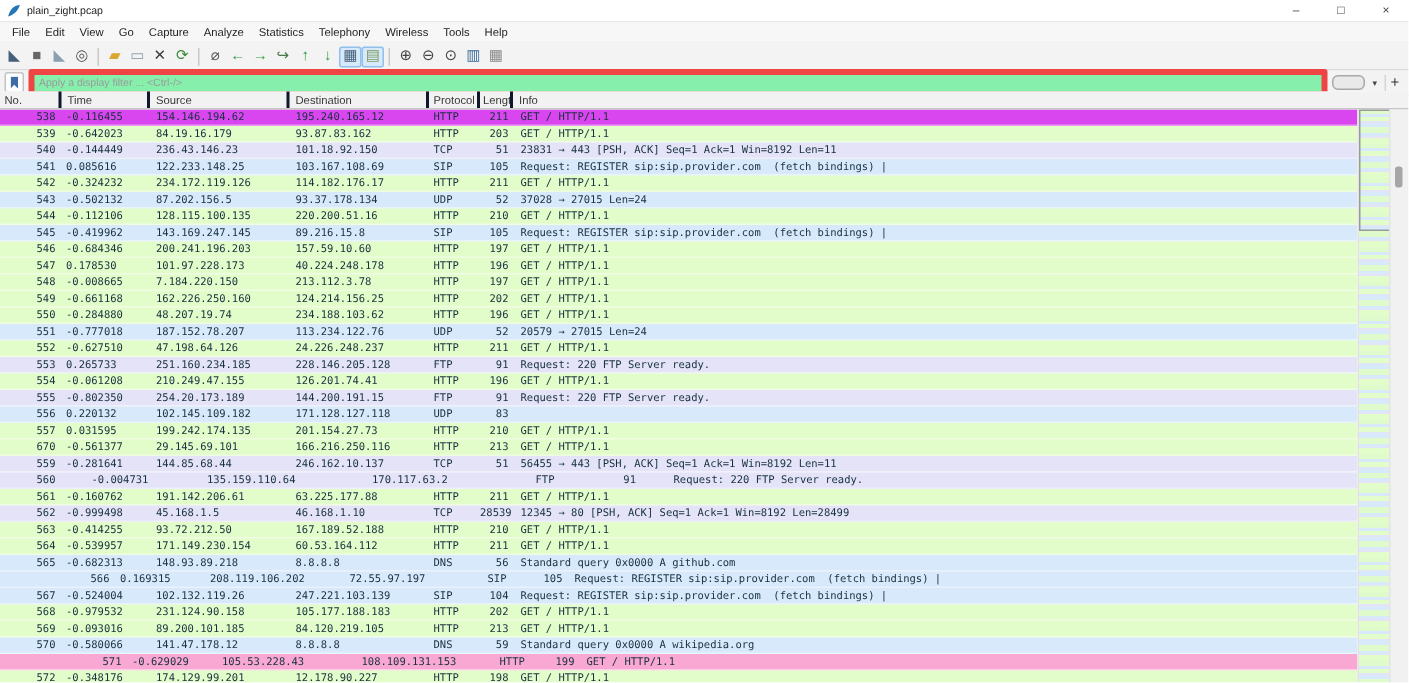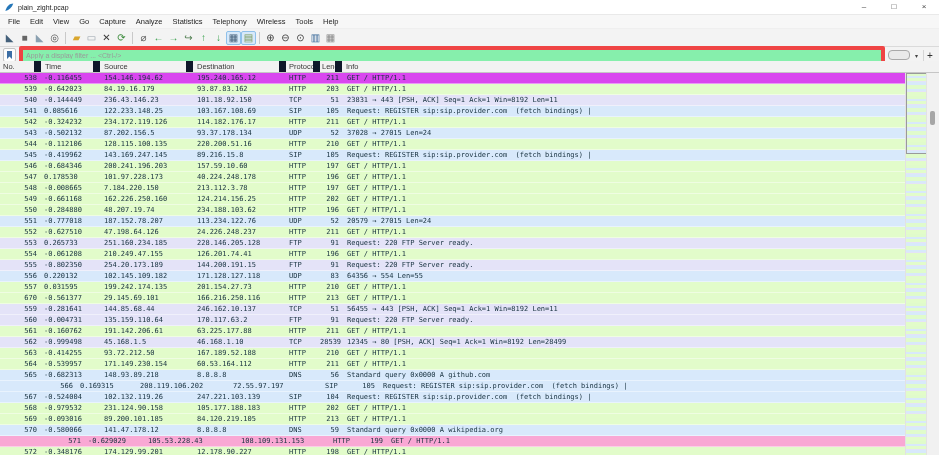--- a/index.html
+++ b/index.html
@@ -28,21 +28,21 @@
   .bookmark-shape{width:5px;height:8px;background:#3c6ea5;clip-path:polygon(0 0,100% 0,100% 100%,50% 68%,0 100%)}
   .filter-input{flex:1;height:11px;font-size:7px;border:4px solid #ef4444;border-radius:2px;background:#86efac;padding:0 3px;color:#555;outline:none;font-family:"Liberation Sans",sans-serif}
   .filter-input::placeholder{color:#9a9a9a}
   .pill-btn{width:20px;height:8px;background:#e9e9e9;border:1px solid #a8a8a8;border-radius:4px}
   .caret-btn{font-size:6px;color:#444;padding:0 2px}
   .plus-btn{font-size:10px;color:#333;width:12px;text-align:center;border-left:1px solid #d5d5d5}
 
   
   .list{position:absolute;top:61px;left:0;right:0;bottom:0;background:#fff}
   .header-row{height:12px;background:#f2f2f2;border-bottom:1px solid #c6c6c6;display:flex;box-sizing:border-box}
-  .hcell{font-size:7.5px;color:#383838;line-height:11px;border-right:7px solid #0f172a;box-sizing:border-box;padding-left:4px;overflow:hidden;white-space:nowrap}
+  .hcell{font-size:7.5px;color:#383838;line-height:11px;border-right:2px solid #0f172a;box-sizing:border-box;padding-left:4px;overflow:hidden;white-space:nowrap}
   .h-0{width:41px;padding-left:3px}
   .h-1{width:59px}
   .h-2{width:93px}
   .h-3{width:93px}
   .h-4{width:34px;padding-left:3px}
   .h-5{width:22px;padding-left:2px}
   .h-6{flex:1;border-right:none}
 
   .rows{position:absolute;top:12px;left:0;width:905px;bottom:0;overflow:hidden}
   .prow{height:11px;display:flex;font-family:"DejaVu Sans Mono",monospace;font-size:7px;line-height:11px;color:#16303e;box-sizing:border-box;border-bottom:1px solid rgba(255,255,255,.45)}
@@ -305,21 +305,20 @@
         <span class="c-len">91</span>
         <span class="c-info">Request: 220 FTP Server ready.</span>
       </div>
       <div class="prow" style="background: rgb(216, 233, 251);">
         <span class="c-no">556</span>
         <span class="c-time">0.220132</span>
         <span class="c-src">102.145.109.182</span>
         <span class="c-dst">171.128.127.118</span>
         <span class="c-proto">UDP</span>
         <span class="c-len">83</span>
-        <span class="c-info">64356 → 554 Len=55</span>
       </div>
       <div class="prow" style="background: rgb(226, 252, 202);">
         <span class="c-no">557</span>
         <span class="c-time">0.031595</span>
         <span class="c-src">199.242.174.135</span>
         <span class="c-dst">201.154.27.73</span>
         <span class="c-proto">HTTP</span>
         <span class="c-len">210</span>
         <span class="c-info">GET / HTTP/1.1</span>
       </div>
@@ -334,21 +333,21 @@
       </div>
       <div class="prow" style="background: rgb(228, 227, 248);">
         <span class="c-no">559</span>
         <span class="c-time">-0.281641</span>
         <span class="c-src">144.85.68.44</span>
         <span class="c-dst">246.162.10.137</span>
         <span class="c-proto">TCP</span>
         <span class="c-len">51</span>
         <span class="c-info">56455 → 443 [PSH, ACK] Seq=1 Ack=1 Win=8192 Len=11</span>
       </div>
-      <div class="prow" style="background: rgb(228, 227, 248);">
+      <div class="prow" style="background: rgb(228, 227, 248); gap: 17px;">
         <span class="c-no">560</span>
         <span class="c-time">-0.004731</span>
         <span class="c-src">135.159.110.64</span>
         <span class="c-dst">170.117.63.2</span>
         <span class="c-proto">FTP</span>
         <span class="c-len">91</span>
         <span class="c-info">Request: 220 FTP Server ready.</span>
       </div>
       <div class="prow" style="background: rgb(226, 252, 202);">
         <span class="c-no">561</span>

